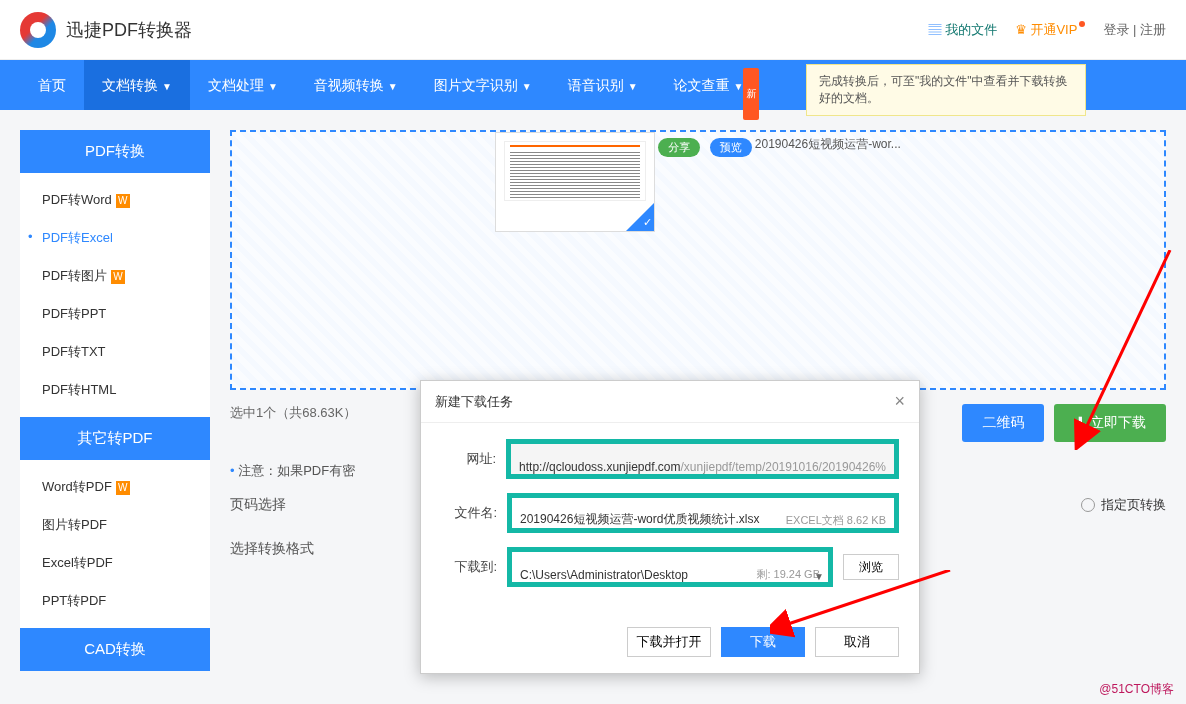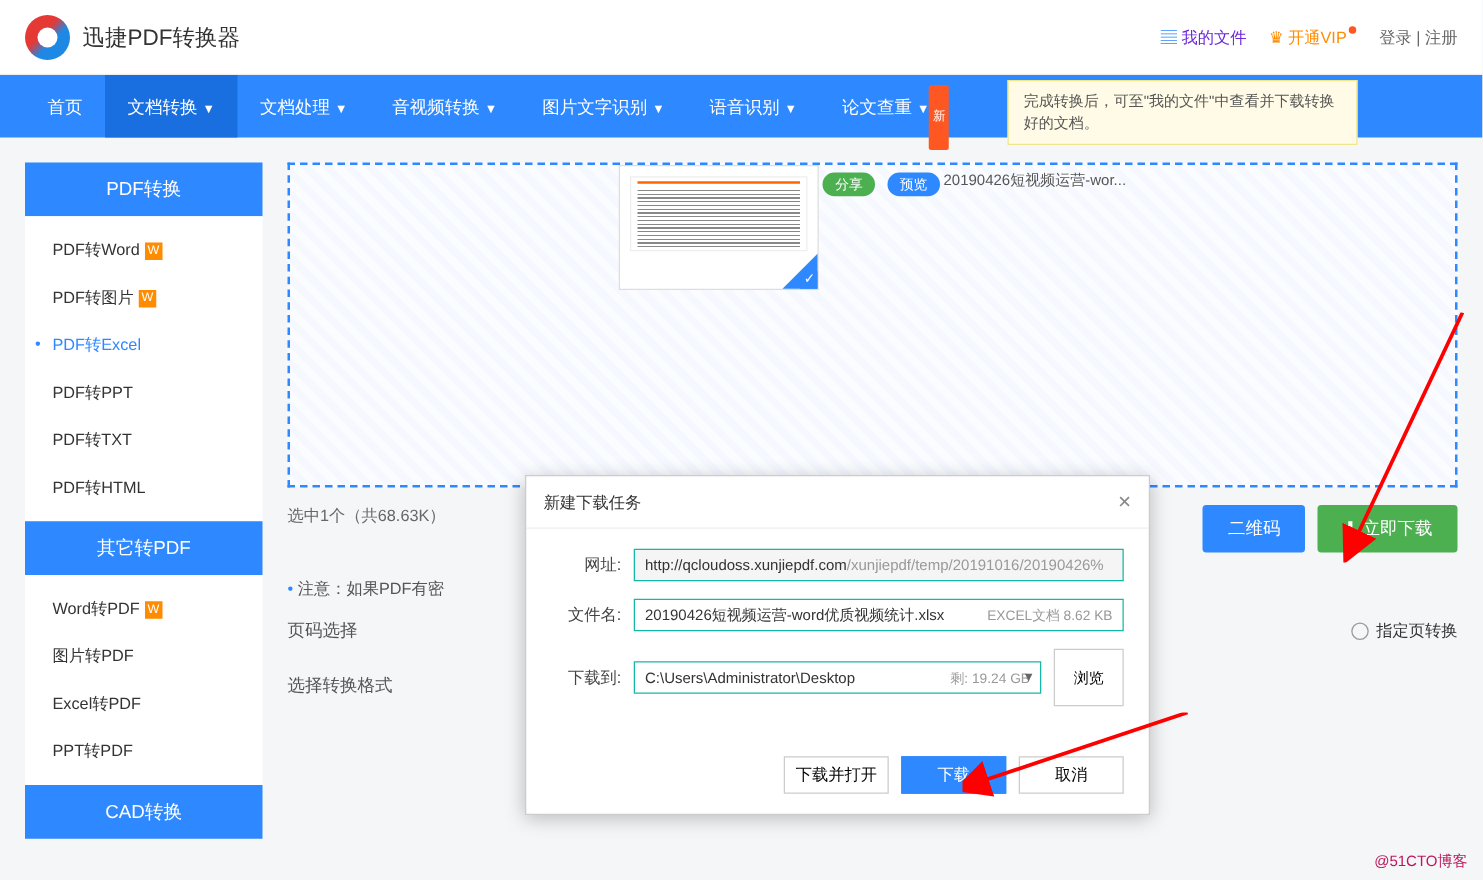--- a/index.html
+++ b/index.html
@@ -3,21 +3,21 @@
 <meta charset="utf-8">
 <style>
 *{margin:0;padding:0;box-sizing:border-box;font-family:"Microsoft YaHei",Arial,sans-serif}
 body{background:#f5f6f8;font-size:13px;color:#333;width:1186px;height:704px;overflow:hidden;position:relative}
 .topbar{height:60px;background:#fff;display:flex;align-items:center;padding:0 20px;border-bottom:1px solid #eee}
 .logo-wrap{display:flex;align-items:center}
 .logo-circle{width:36px;height:36px;border-radius:50%;background:linear-gradient(135deg,#e53935 40%,#1e88e5 60%);margin-right:10px;position:relative}
 .logo-circle::after{content:"";position:absolute;width:16px;height:16px;background:#fff;border-radius:50%;top:10px;left:10px}
 .brand{font-size:18px;color:#333;font-weight:500}
 .top-right{margin-left:auto;display:flex;align-items:center;gap:18px;font-size:13px;color:#444}
-.mf{color:#6d28d9}
+.mf{color:#0f766e}
 .mf::before{content:"▤ ";color:#2e88ff}
 .vip{color:#ff8c00}
 .vip::before{content:"♛ ";color:#ff8c00}
 .vip-dot{display:inline-block;width:6px;height:6px;background:#ff5722;border-radius:50%;vertical-align:top;margin-left:2px}
 .auth{color:#666}
 .auth span{cursor:pointer}
 .nav{height:50px;background:#2e88ff;display:flex;align-items:center;padding:16px 20px;color:#fff;position:relative}
 .nav-item{padding:0 18px;height:50px;line-height:50px;cursor:pointer;font-size:14px;position:relative}
 .nav-item.active{background:#1a6fe0}
 .caret{font-size:10px;margin-left:4px}
@@ -58,27 +58,27 @@
 .radio-wrap{display:flex;align-items:center;gap:6px;cursor:pointer}
 .radio{width:14px;height:14px;border:1px solid #999;border-radius:50%;display:inline-flex;align-items:center;justify-content:center}
 .radio.on{border-color:#2e88ff}
 .radio.on::after{content:"";width:7px;height:7px;background:#2e88ff;border-radius:50%}
 .dialog{position:absolute;top:380px;left:420px;width:500px;background:#fff;border:1px solid #ccc;box-shadow:0 3px 15px rgba(0,0,0,.25);z-index:20}
 .dlg-head{padding:10px 14px;border-bottom:1px solid #eee;display:flex;align-items:center;font-size:13px;color:#333}
 .dlg-close{margin-left:auto;cursor:pointer;font-size:18px;color:#888}
 .dlg-body{padding:16px 20px}
 .dlg-row{display:flex;align-items:center;margin-bottom:14px;gap:10px}
 .dlg-lbl{width:56px;text-align:right;font-size:13px;color:#444}
-.dlg-input{flex:1;height:26px;border:1px solid #14b8a6;padding:0 8px;font-size:12px;color:#333;display:flex;align-items:center;position:relative}
+.dlg-input{flex:1;height:40px;border:5px solid #14b8a6;padding:0 8px;font-size:12px;color:#333;display:flex;align-items:flex-end;position:relative}
 .dlg-input.ro{background:#f5f5f5;color:#888}
 .url-host{color:#333;font-weight:500}
 .url-rest{color:#999}
 .dlg-meta{color:#999;font-size:11px;margin-left:auto}
 .dd-arrow{position:absolute;right:4px;color:#666;font-size:10px}
-.browse-btn{width:56px;height:46px;border:1px solid #ccc;background:#fff;font-size:12px;cursor:pointer}
+.browse-btn{width:56px;height:26px;border:1px solid #ccc;background:#fff;font-size:12px;cursor:pointer}
 .dlg-foot{display:flex;justify-content:flex-end;gap:10px;padding:10px 20px 16px}
 .dbtn{width:84px;height:30px;border:1px solid #ccc;background:#fff;font-size:13px;cursor:pointer}
 .dbtn.primary{background:#2e88ff;border-color:#2e88ff;color:#fff}
 .arrow-annot{position:absolute;pointer-events:none;z-index:30}
 .arrow-svg{position:absolute}
 .watermark{position:absolute;bottom:6px;right:12px;color:#be185d;font-size:12px}
 </style>
 </head>
 <body>
 
@@ -105,22 +105,22 @@
   <div class="nav-item"><span>语音识别</span><span class="caret">▼</span></div>
   <div class="nav-item"><span>论文查重</span><span class="caret">▼</span><span class="badge-new">新</span></div>
   <div class="tooltip">完成转换后，可至"我的文件"中查看并下载转换好的文档。</div>
 </div>
 
 <div class="main">
   <div class="sidebar">
     <div class="side-header">PDF转换</div>
     <div class="side-list">
       <div class="side-item"><span>PDF转Word</span><span class="w-badge">W</span></div>
+      <div class="side-item sel">PDF转Excel</div>
       <div class="side-item"><span>PDF转图片</span><span class="w-badge">W</span></div>
-      <div class="side-item sel">PDF转Excel</div>
       <div class="side-item">PDF转PPT</div>
       <div class="side-item">PDF转TXT</div>
       <div class="side-item">PDF转HTML</div>
     </div>
     <div class="side-header">其它转PDF</div>
     <div class="side-list">
       <div class="side-item"><span>Word转PDF</span><span class="w-badge">W</span></div>
       <div class="side-item">图片转PDF</div>
       <div class="side-item">Excel转PDF</div>
       <div class="side-item">PPT转PDF</div>

